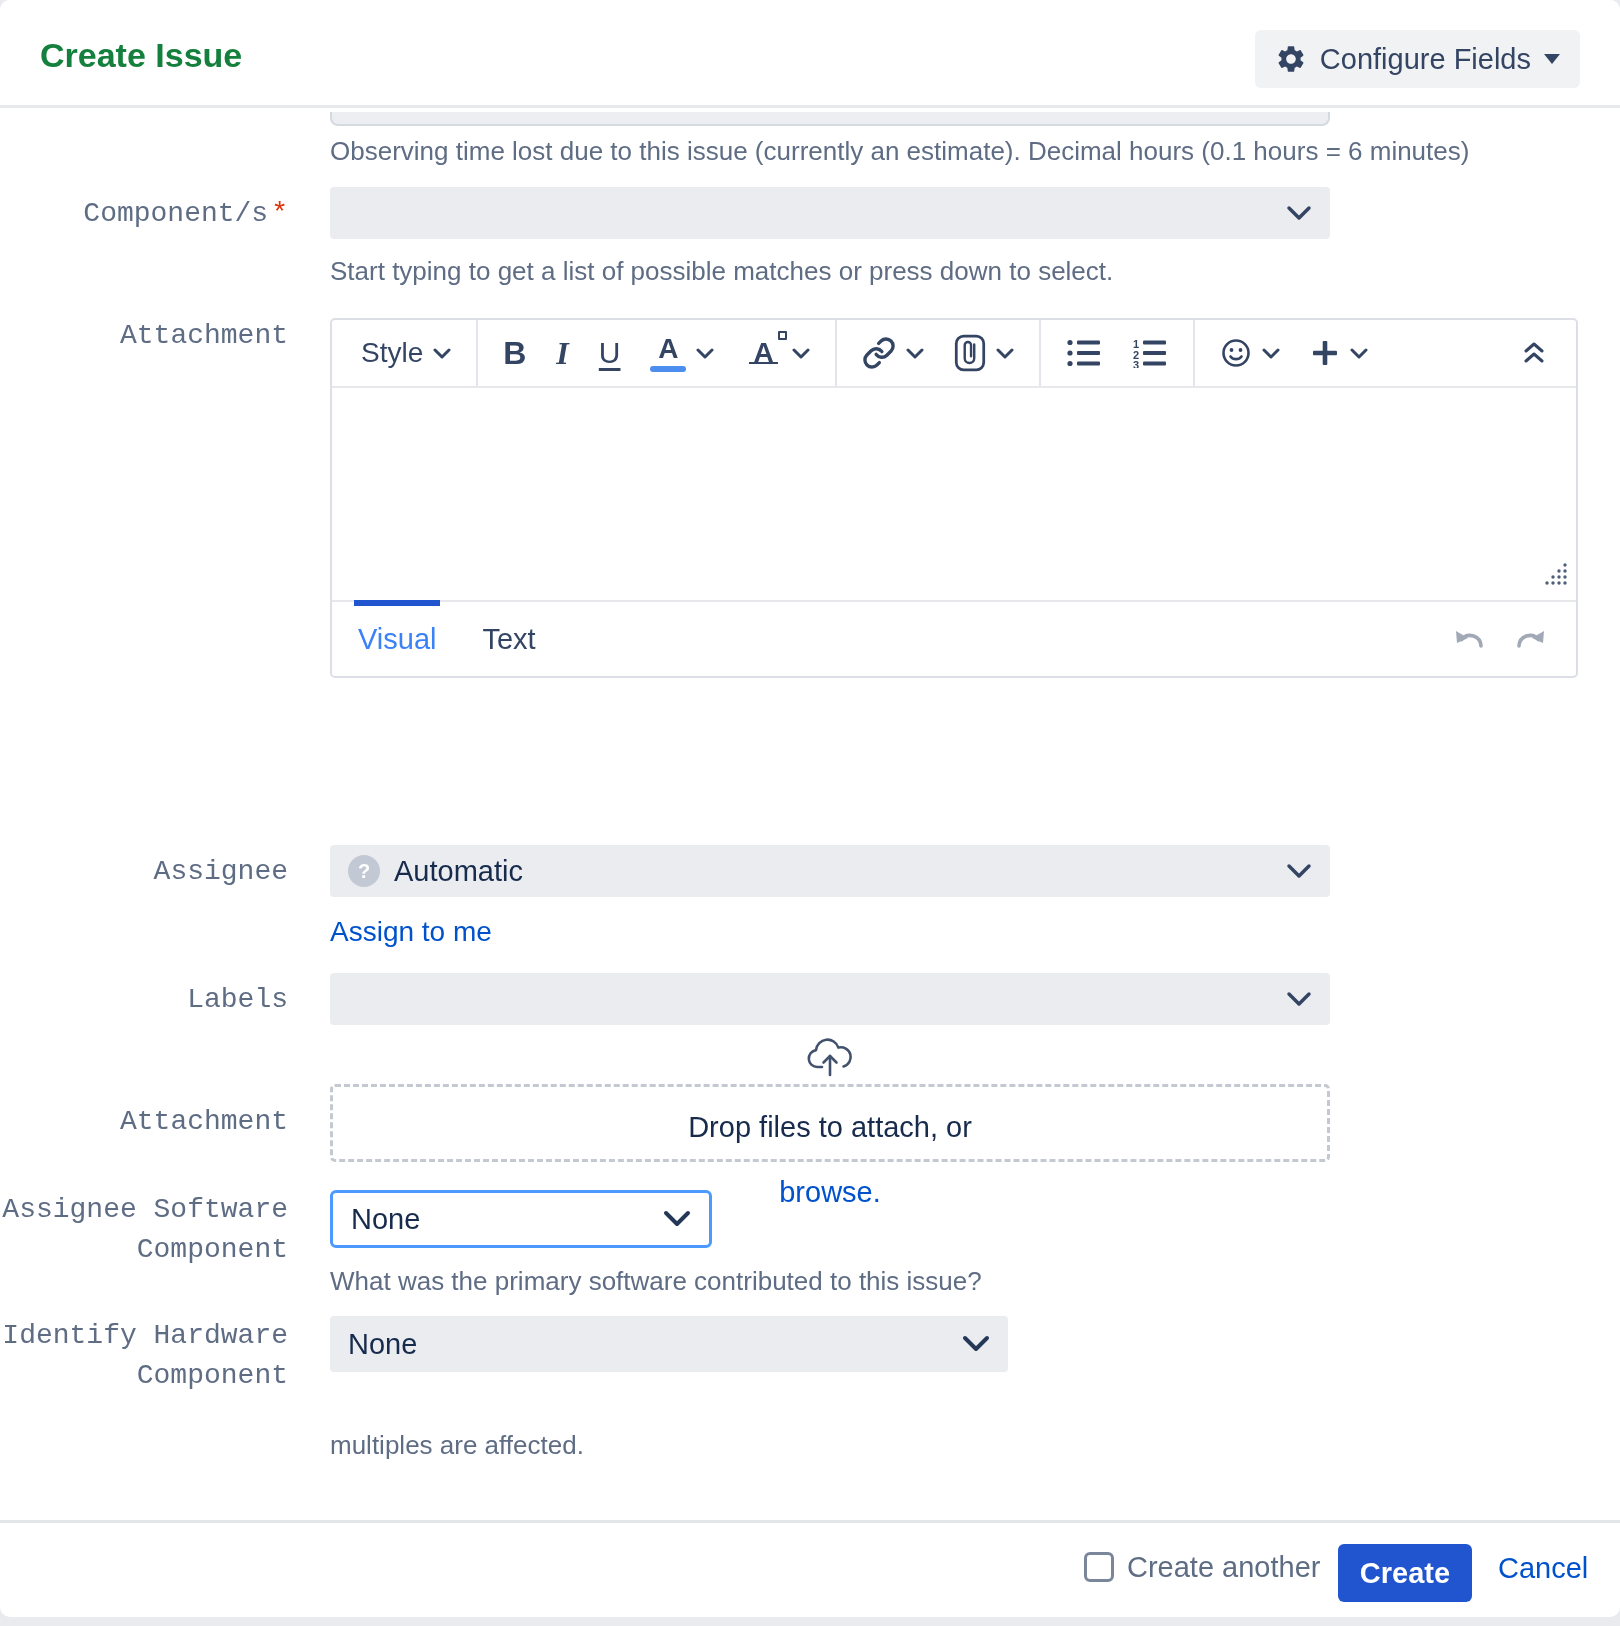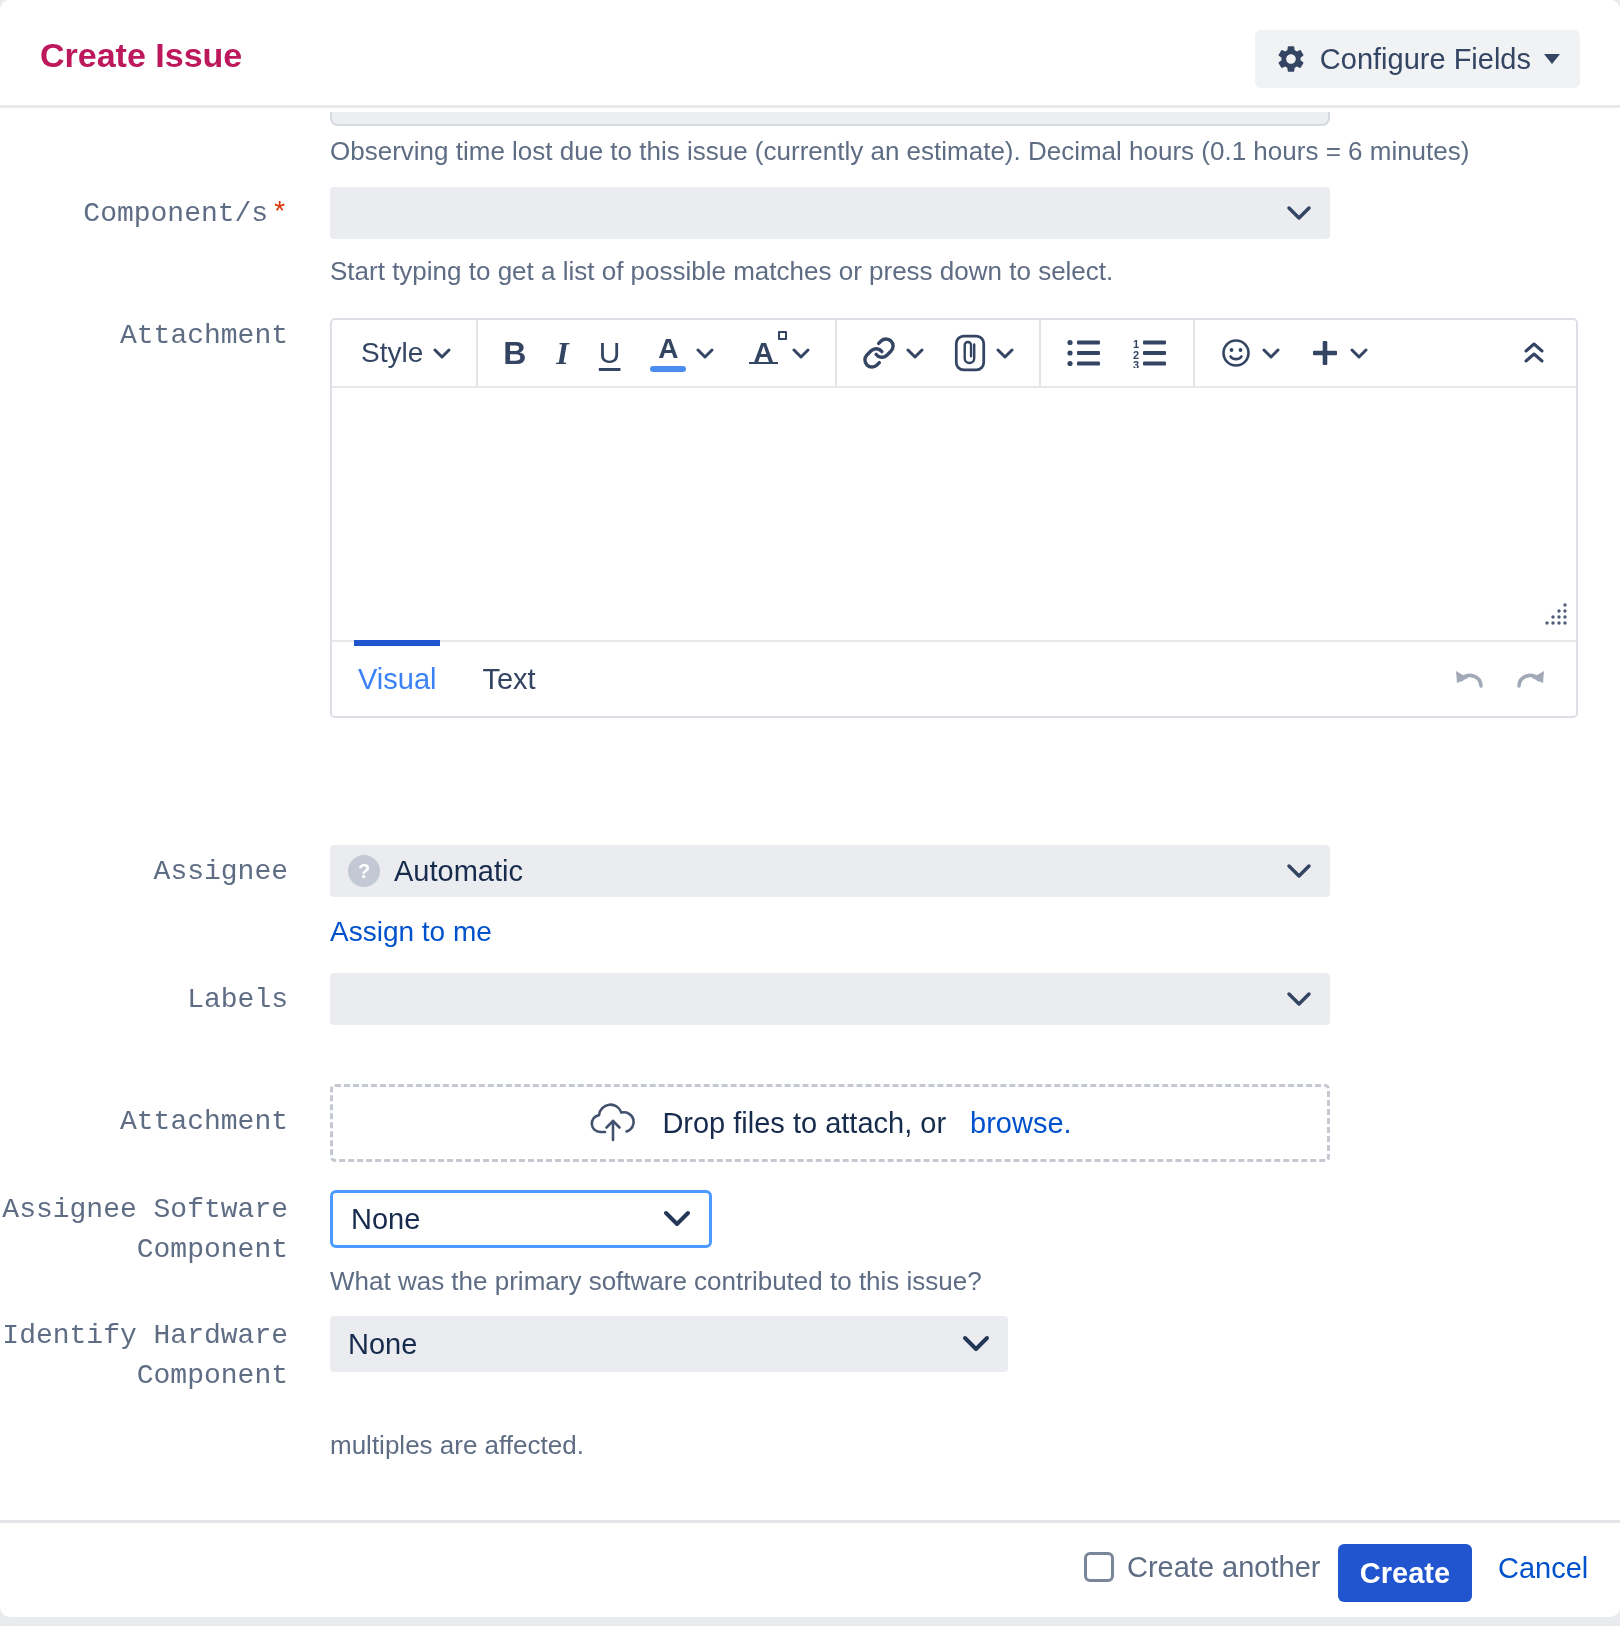--- a/index.html
+++ b/index.html
@@ -4,42 +4,42 @@
 <style>
   * { box-sizing: border-box; margin: 0; padding: 0; }
   html,body { width:1620px; height:1626px; overflow:hidden; }
   body { background:#e9ebee; font-family:"Liberation Sans", sans-serif; }
   .modal { position:absolute; left:0; top:0; width:1620px; height:1617px;
            background:#ffffff; border-radius:10px; overflow:hidden; }
 
   
   .hdr { position:absolute; left:0; top:0; width:100%; height:108px; background:#fff;
          border-bottom:3px solid #e7e9ed; }
-  .title { position:absolute; left:40px; top:36px; font-size:34px; font-weight:600; color:#be185d; }
+  .title { position:absolute; left:40px; top:36px; font-size:34px; font-weight:600; color:#15803d; }
   .cfg-btn { position:absolute; right:40px; top:30px; height:58px; padding:0 20px;
              display:flex; align-items:center; gap:13px; background:#f1f2f4;
              border:none; border-radius:6px; color:#344563; font-size:29px; cursor:pointer;
              font-family:inherit; }
 
   
   .label { position:absolute; left:0; width:288px; text-align:right; font-size:28px;
            line-height:36px; color:#5e6c84; font-weight:500;font-family:Liberation Mono, monospace; }
   .req { color:#de350b; margin-left:3px; }
   .help { position:absolute; left:330px; font-size:26px; line-height:34px; color:#5e6c84; }
   .select { position:absolute; left:330px; width:1000px; height:52px; background:#ebecf0;
             border-radius:4px; display:flex; align-items:center; padding:0 18px; gap:14px;
             font-size:29px; color:#172b4d; cursor:pointer; }
   .select .chev { margin-left:auto; flex:none; display:flex; }
 
   .top-sliver { position:absolute; left:330px; top:112px; width:1000px; height:14px;
                 background:#eceef2; border:2px solid #d5d9e0; border-top:none;
                 border-radius:0 0 8px 8px; }
 
   
-  .editor { position:absolute; left:330px; top:318px; width:1248px; height:400px;
+  .editor { position:absolute; left:330px; top:318px; width:1248px; height:360px;
             border:2px solid #dcdfe5; border-radius:5px; display:flex; flex-direction:column;
             background:#fff; }
   .tb { height:68px; flex:none; border-bottom:2px solid #e6e8ec; display:flex;
         align-items:center; padding:0 14px; }
   .tbtn { display:flex; align-items:center; justify-content:center; gap:10px; height:52px;
           padding:0 10px; margin:0 5px; border:none; background:none; color:#344563;
           cursor:pointer; font-family:inherit; }
   .tsep { width:2px; align-self:stretch; background:#e3e5ea; margin:0 10px; flex:none; }
   .glyph-b { font-size:32px; font-weight:700; color:#344563; }
   .glyph-i { font-size:32px; font-style:italic; font-family:"Liberation Serif", serif;
@@ -69,21 +69,21 @@
   
   .avatar { width:32px; height:32px; border-radius:50%; background:#c3c9d4; color:#fff;
             font-size:20px; font-weight:700; display:flex; align-items:center;
             justify-content:center; flex:none; }
   .link { color:#0052cc; font-size:28px; cursor:pointer; text-decoration:none; }
   .assign-link { position:absolute; left:330px; top:916px; }
 
   
   .dropzone { position:absolute; left:330px; top:1084px; width:1000px; height:78px;
               border:3px dashed #c4c9d1; border-radius:5px; display:flex; align-items:center;
-              justify-content:center; gap:24px; font-size:29px; color:#172b4d; cursor:pointer; }
+              justify-content:center; gap:32px; font-size:29px; color:#172b4d; cursor:pointer;flex-direction:column; }
 
   
   .sel-software { position:absolute; left:330px; top:1190px; width:382px; height:58px;
                   background:#fff; border:3px solid #4c9aff; border-radius:6px;
                   display:flex; align-items:center; padding:0 18px; font-size:29px;
                   color:#172b4d; cursor:pointer; }
   .sel-hardware { position:absolute; left:330px; top:1316px; width:678px; height:56px;
                   background:#ebecf0; border-radius:4px; display:flex; align-items:center;
                   padding:0 18px; font-size:29px; color:#172b4d; cursor:pointer; }
   .sel-software .chev, .sel-hardware .chev { margin-left:auto; display:flex; }

